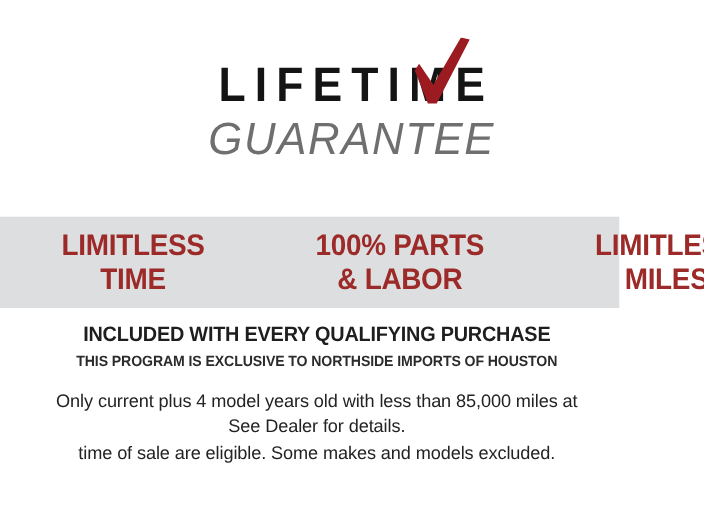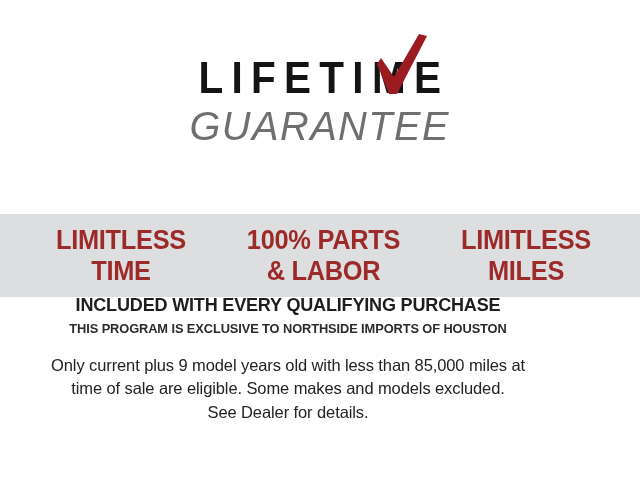--- a/index.html
+++ b/index.html
@@ -74,30 +74,31 @@
     color: #6f6f6f;
     line-height: 1.08;
     transform: scaleX(0.97);
     transform-origin: center;
     white-space: nowrap;
   }
 
   
   .feature-band {
     position: absolute;
-    top: 214px;
+    top: 197px;
     left: 0;
-    width: 640px;
+    width: 563px;
     height: 83px;
     background: #dddee0;
     display: flex;
     align-items: center;
     justify-content: space-between;
     box-sizing: border-box;
     padding: 0 26px;
+    gap: 40px;
   }
 
   .feature-col {
     flex: 0 0 auto;
     text-align: center;
     color: #9c2a28;
     font-family: "Liberation Sans", sans-serif;
     font-weight: bold;
     font-size: 27px;
     line-height: 1.14;
@@ -191,19 +192,19 @@
     </div>
 
   </div>
 
   <div class="bottom-block">
     <div class="headline">INCLUDED WITH EVERY QUALIFYING PURCHASE</div>
 
     <div class="subline">THIS PROGRAM IS EXCLUSIVE TO NORTHSIDE IMPORTS OF HOUSTON</div>
 
     <div class="fineprint">
-      <span class="fp-line">Only current plus 9 model years old with less than 85,000 miles at</span>
+      <span class="fp-line">Only current plus 4 model years old with less than 85,000 miles at</span>
+      <span class="fp-line">See Dealer for details.</span>
       <span class="fp-line">time of sale are eligible. Some makes and models excluded.</span>
-      <span class="fp-line">See Dealer for details.</span>
     </div>
   </div>
 
 </div>
 
 </body></html>

